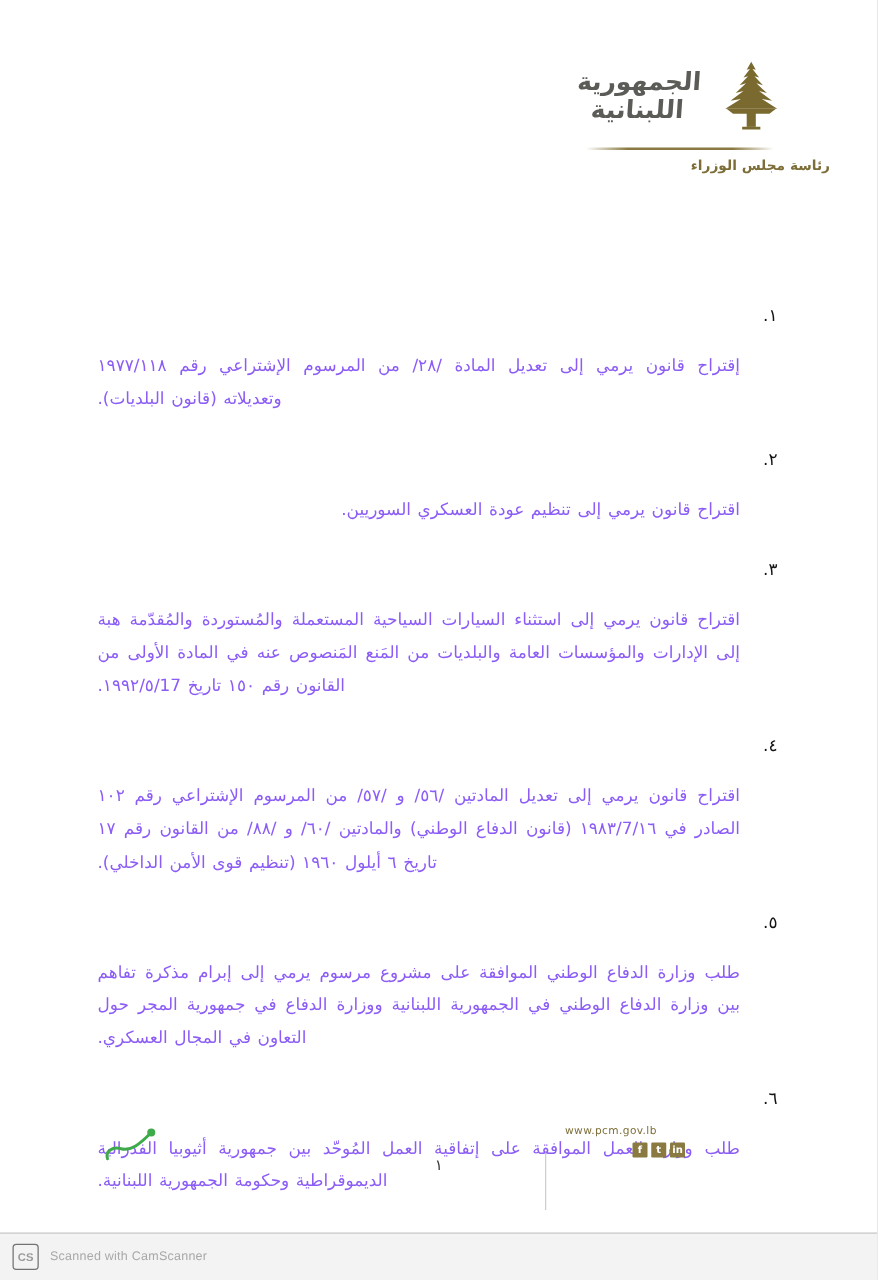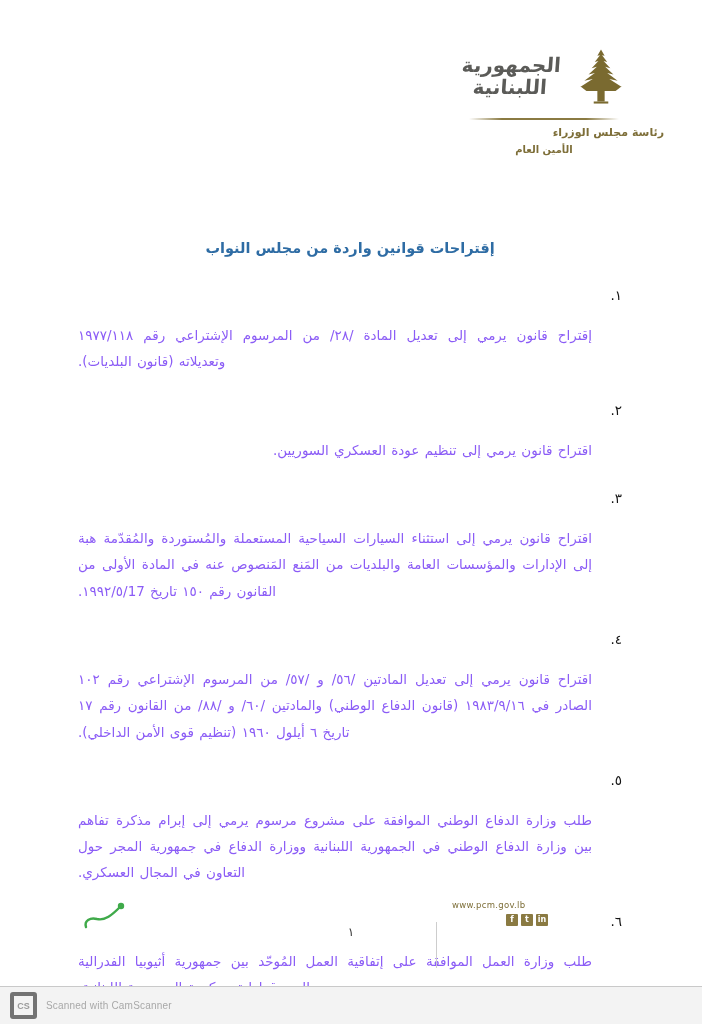--- a/index.html
+++ b/index.html
@@ -223,21 +223,21 @@
     border-top: 1px solid #c9c9c9;
     display: flex;
     align-items: center;
     padding-left: 10px;
     direction: ltr;
     box-sizing: border-box;
   }
   .cs-badge {
     width: 19px;
     height: 19px;
-    border: 4px solid #737373;
+    border: 1px solid #737373;
     border-radius: 3px;
     color: #9a9a9a;
     font-size: 9px;
     font-weight: 700;
     display: flex;
     align-items: center;
     justify-content: center;
     font-family: "Liberation Sans", sans-serif;
     flex: 0 0 auto;
   }
@@ -264,44 +264,42 @@
         <g fill="#7a6a30">
           <path d="M50 4 L57 16 L52 15 L62 28 L55 26 L68 40 L58 37 L74 52 L62 49 L82 64 L66 61 L90 76 L10 76 L34 61 L18 64 L38 49 L26 52 L42 37 L32 40 L45 26 L38 28 L48 15 L43 16 Z"></path>
           <path d="M12 76 L88 76 L78 84 L22 84 Z"></path>
           <rect x="43" y="82" width="14" height="22"></rect>
           <path d="M36 104 L64 104 L64 108 L36 108 Z"></path>
         </g>
       </svg>
     </div>
     <div class="letterhead-rule"></div>
     <div class="letterhead-line1">رئاسة مجلس الوزراء</div>
-    <div class="letterhead-line2">الأمين العام</div>
   </div>
 
 
   <div class="content">
 
-    <div class="section-heading">إقتراحات قوانين واردة من مجلس النواب</div>
 
     <ol class="items">
       <li>
         <span class="item-marker">١.</span>
         <span class="item-text">إقتراح قانون يرمي إلى تعديل المادة /٢٨/ من المرسوم الإشتراعي رقم ١٩٧٧/١١٨ وتعديلاته (قانون البلديات).</span>
       </li>
       <li>
         <span class="item-marker">٢.</span>
         <span class="item-text single">اقتراح قانون يرمي إلى تنظيم عودة العسكري السوريين.</span>
       </li>
       <li>
         <span class="item-marker">٣.</span>
         <span class="item-text">اقتراح قانون يرمي إلى استثناء السيارات السياحية المستعملة والمُستوردة والمُقدّمة هبة إلى الإدارات والمؤسسات العامة والبلديات من المَنع المَنصوص عنه في المادة الأولى من القانون رقم ١٥٠ تاريخ ١٩٩٢/٥/17.</span>
       </li>
       <li>
         <span class="item-marker">٤.</span>
-        <span class="item-text">اقتراح قانون يرمي إلى تعديل المادتين /٥٦/ و /٥٧/ من المرسوم الإشتراعي رقم ١٠٢ الصادر في ١٩٨٣/٩/١٦ (قانون الدفاع الوطني) والمادتين /٦٠/ و /٨٨/ من القانون رقم ١٧ تاريخ ٦ أيلول ١٩٦٠ (تنظيم قوى الأمن الداخلي).</span>
+        <span class="item-text">اقتراح قانون يرمي إلى تعديل المادتين /٥٦/ و /٥٧/ من المرسوم الإشتراعي رقم ١٠٢ الصادر في ١٩٨٣/7/١٦ (قانون الدفاع الوطني) والمادتين /٦٠/ و /٨٨/ من القانون رقم ١٧ تاريخ ٦ أيلول ١٩٦٠ (تنظيم قوى الأمن الداخلي).</span>
       </li>
     </ol>
 
 
     <ol class="items">
       <li>
         <span class="item-marker">٥.</span>
         <span class="item-text">طلب وزارة الدفاع الوطني الموافقة على مشروع مرسوم يرمي إلى إبرام مذكرة تفاهم بين وزارة الدفاع الوطني في الجمهورية اللبنانية ووزارة الدفاع في جمهورية المجر حول التعاون في المجال العسكري.</span>
       </li>
       <li>

